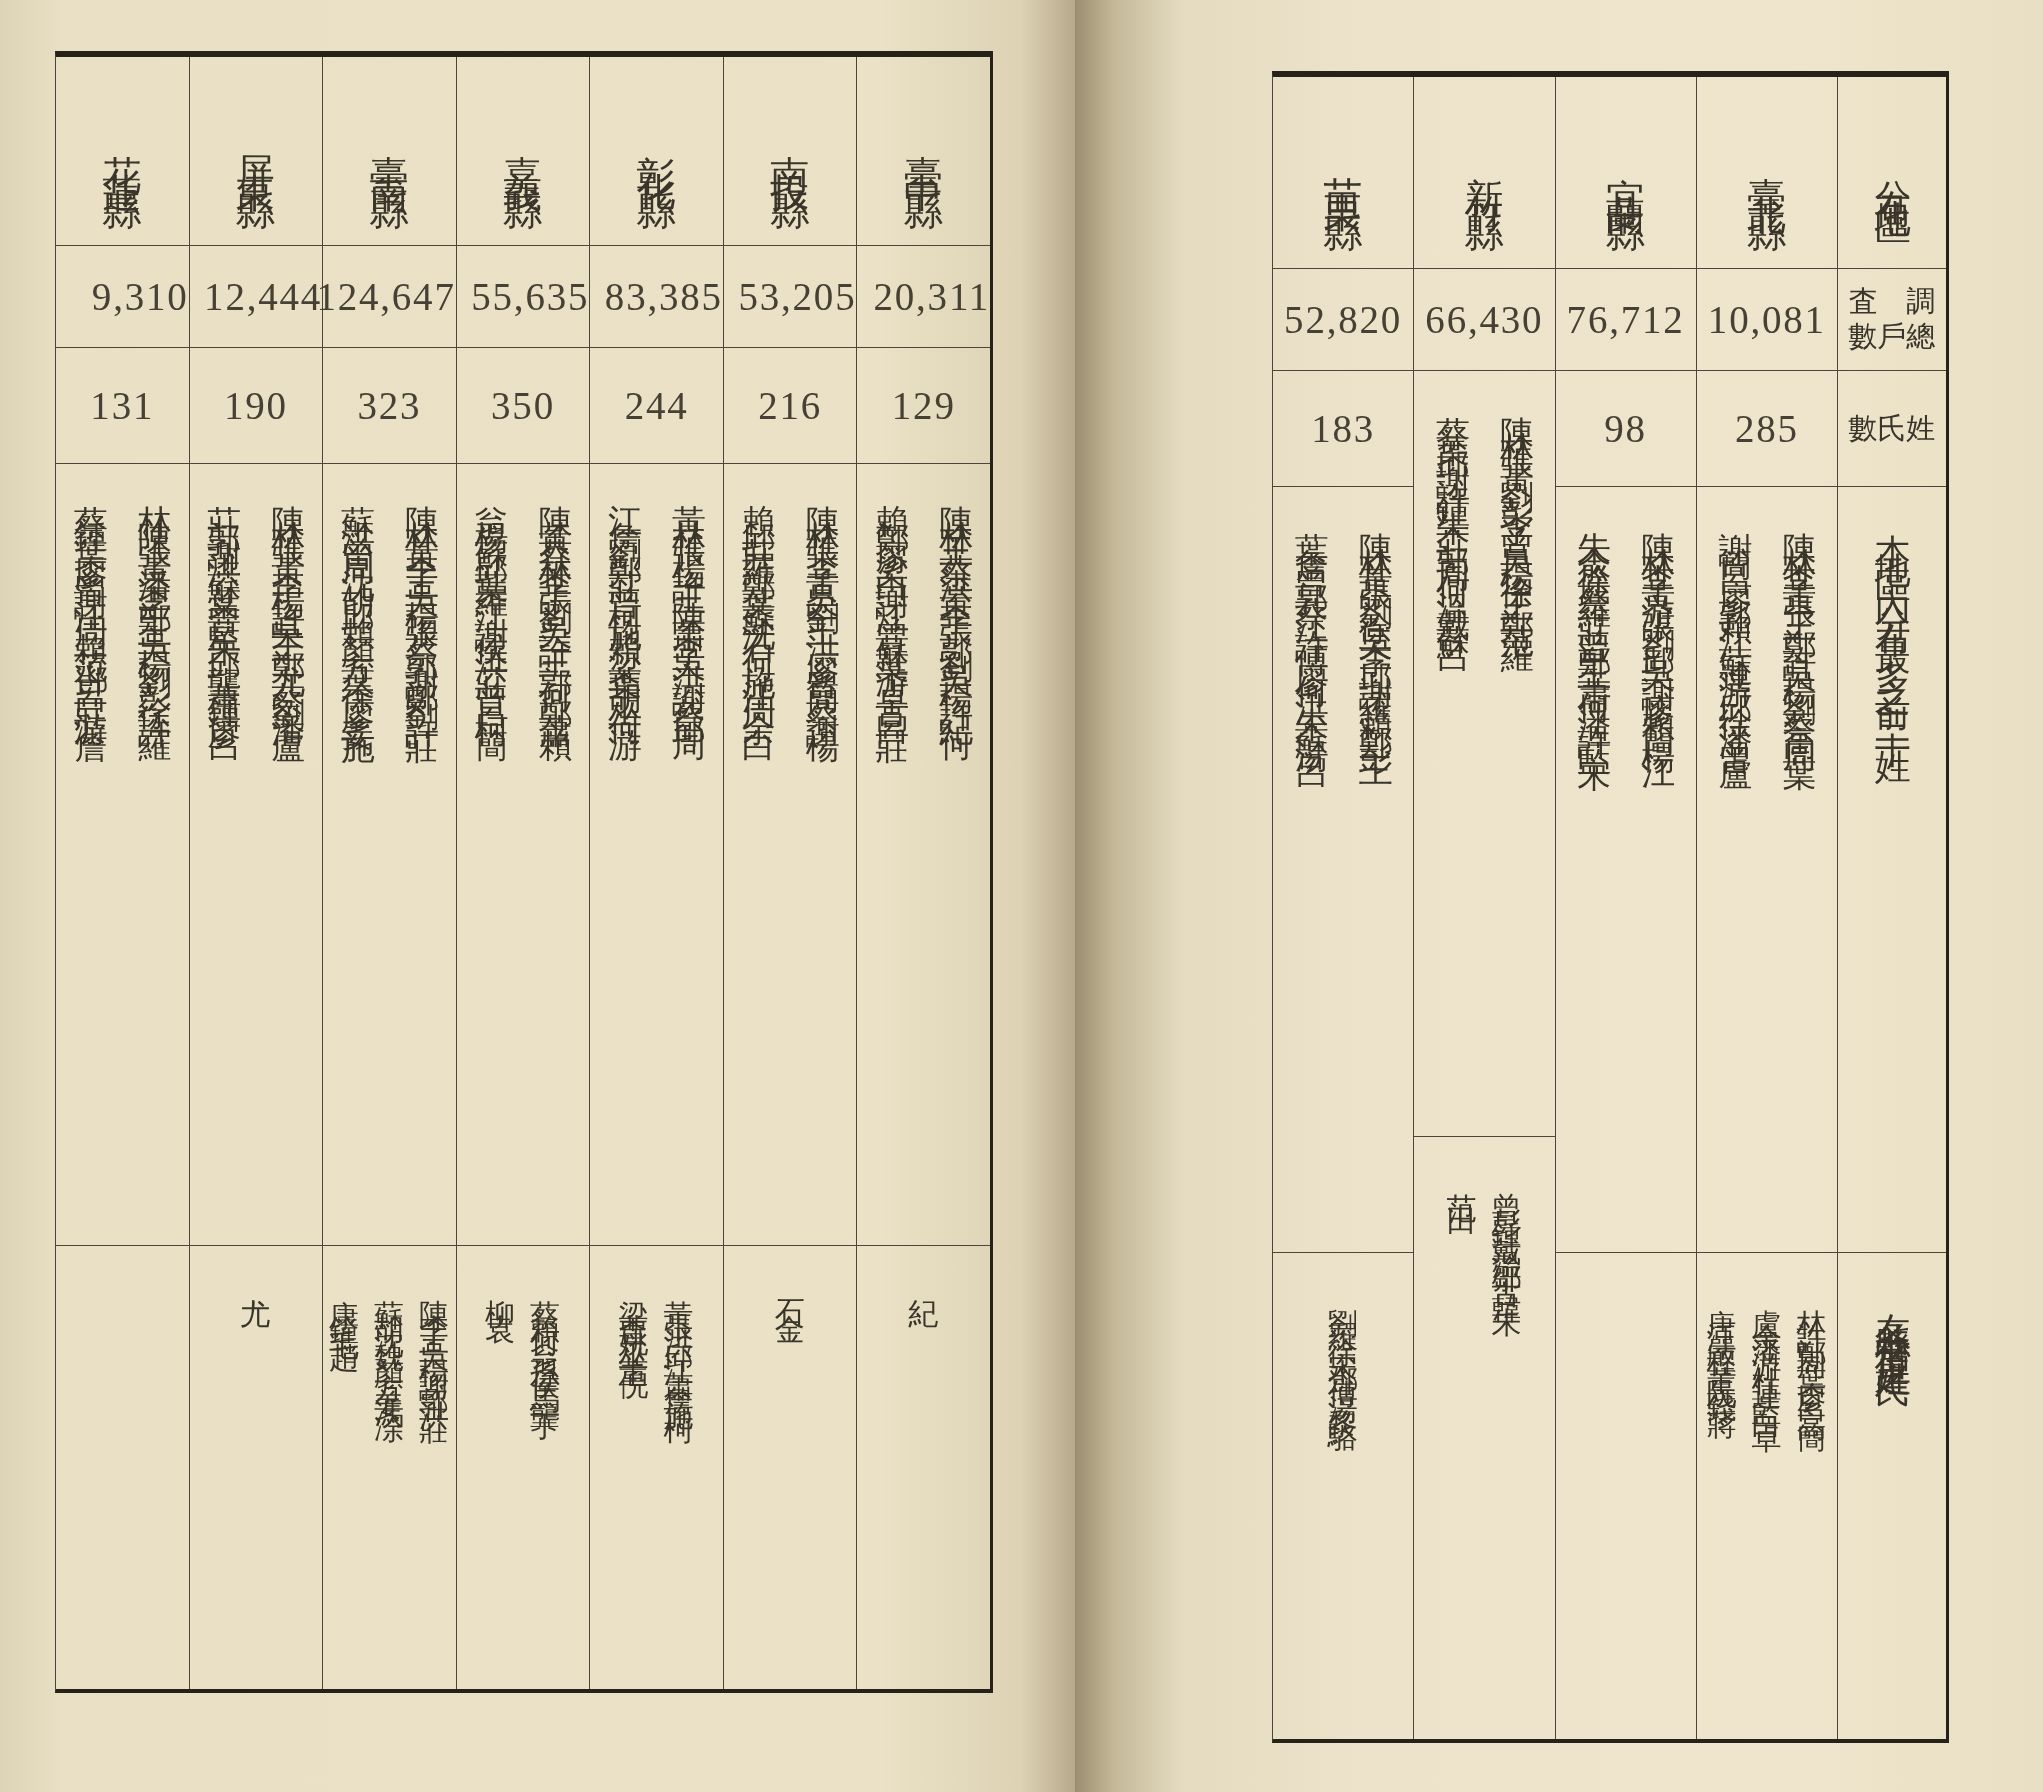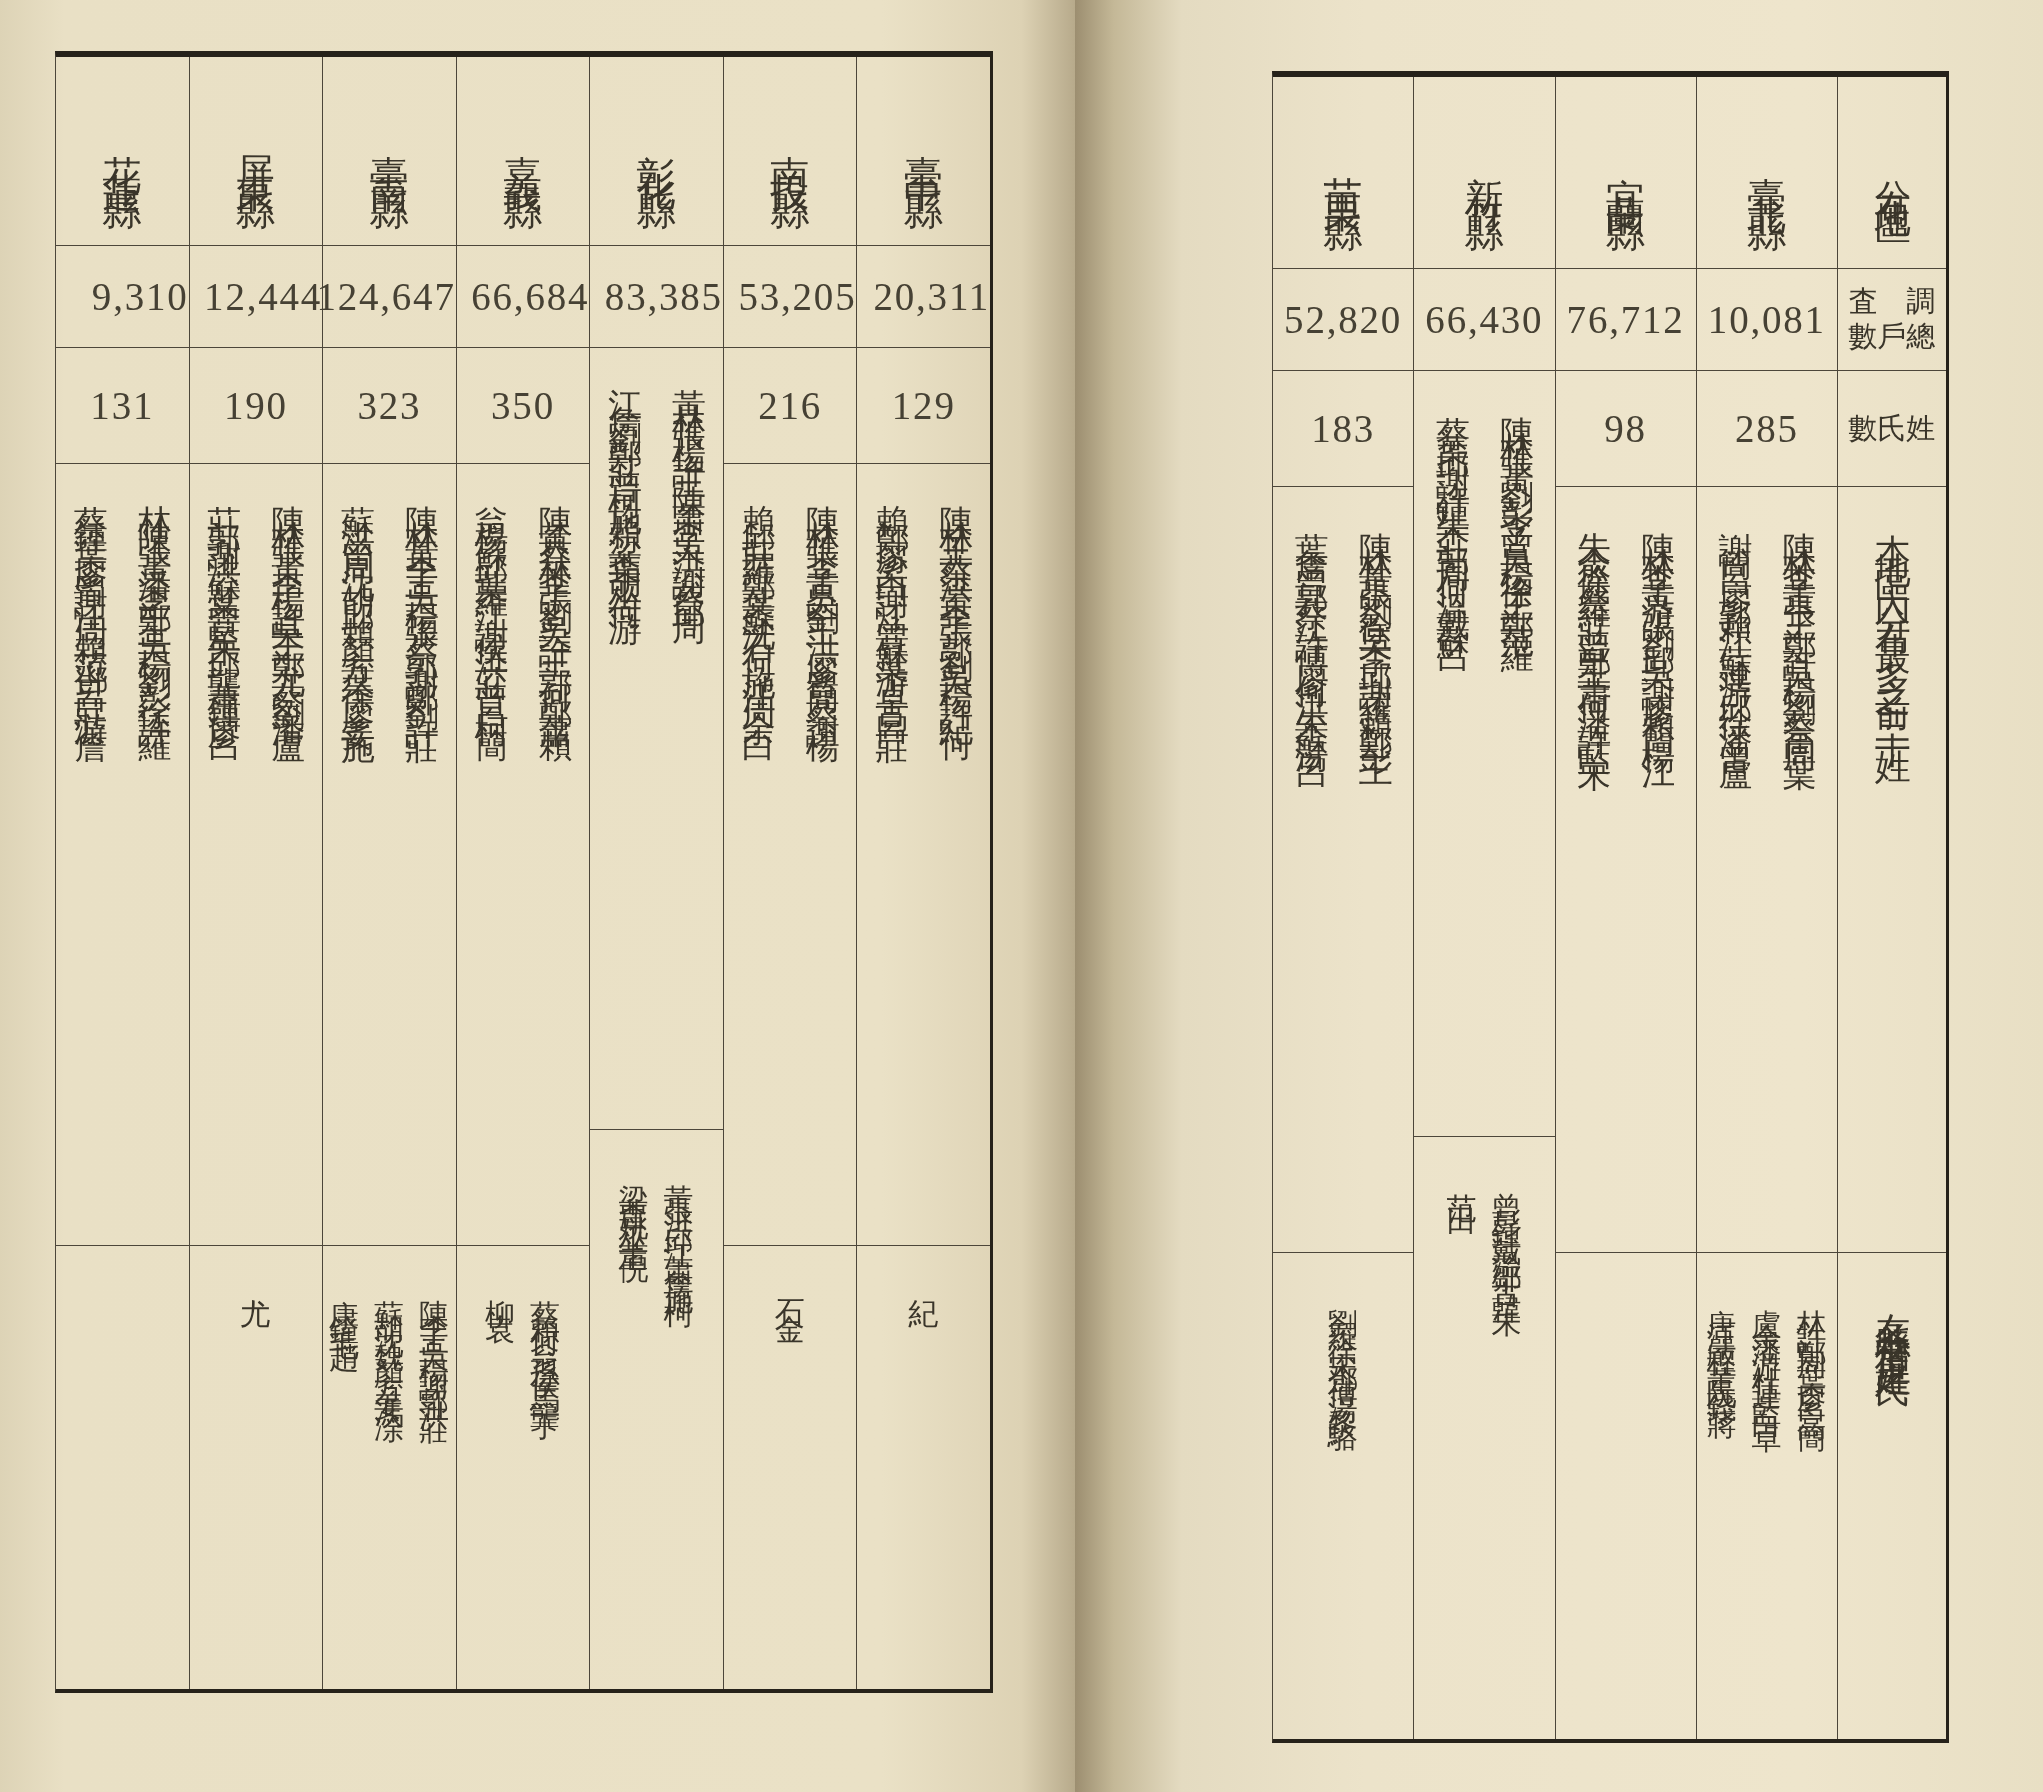--- a/index.html
+++ b/index.html
@@ -119,39 +119,42 @@
     <div class="cell r-first">
       <div class="vfirst">陳李王吳楊謝郭洪莊<br>蘇胡沈魏顏方姜馮凃<br>康鐘毛趙</div>
     </div>
   </div>
 
   <div class="county-col">
     <div class="cell r-name">
       <span class="vname">嘉義縣</span>
     </div>
     <div class="cell r-hh">
-      <span class="numv">66,684</span>
+      <span class="numv">55,635</span>
     </div>
     <div class="cell r-cnt">
       <span class="numv">350</span>
     </div>
     <div class="cell r-top">
       <div class="vlist">陳黃蔡林李張劉吳許王郭何鄭蕭賴<br>翁楊蘇邱葉羅江謝侯洪莊曾呂柯簡</div>
     </div>
     <div class="cell r-first">
       <div class="vfirst">蔡賴何翁孫侯馬龔丁<br>柳袁</div>
     </div>
   </div>
 
   <div class="county-col">
     <div class="cell r-name">
       <span class="vname">彰化縣</span>
     </div>
     <div class="cell r-hh">
       <span class="numv">83,385</span>
+    </div>
+    <div class="cell r-cnt">
+      <span class="numv">244</span>
     </div>
     <div class="cell r-top">
       <div class="vlist">黃林張楊許王陳蕭李吳洪謝蔡邱周<br>江詹劉鄭莊曾柯施賴梁葉胡巫何游</div>
     </div>
     <div class="cell r-first">
       <div class="vfirst">黃張洪邱江蕭詹施柯<br>梁曹姚巫董倪</div>
     </div>
   </div>
 
   <div class="county-col">

